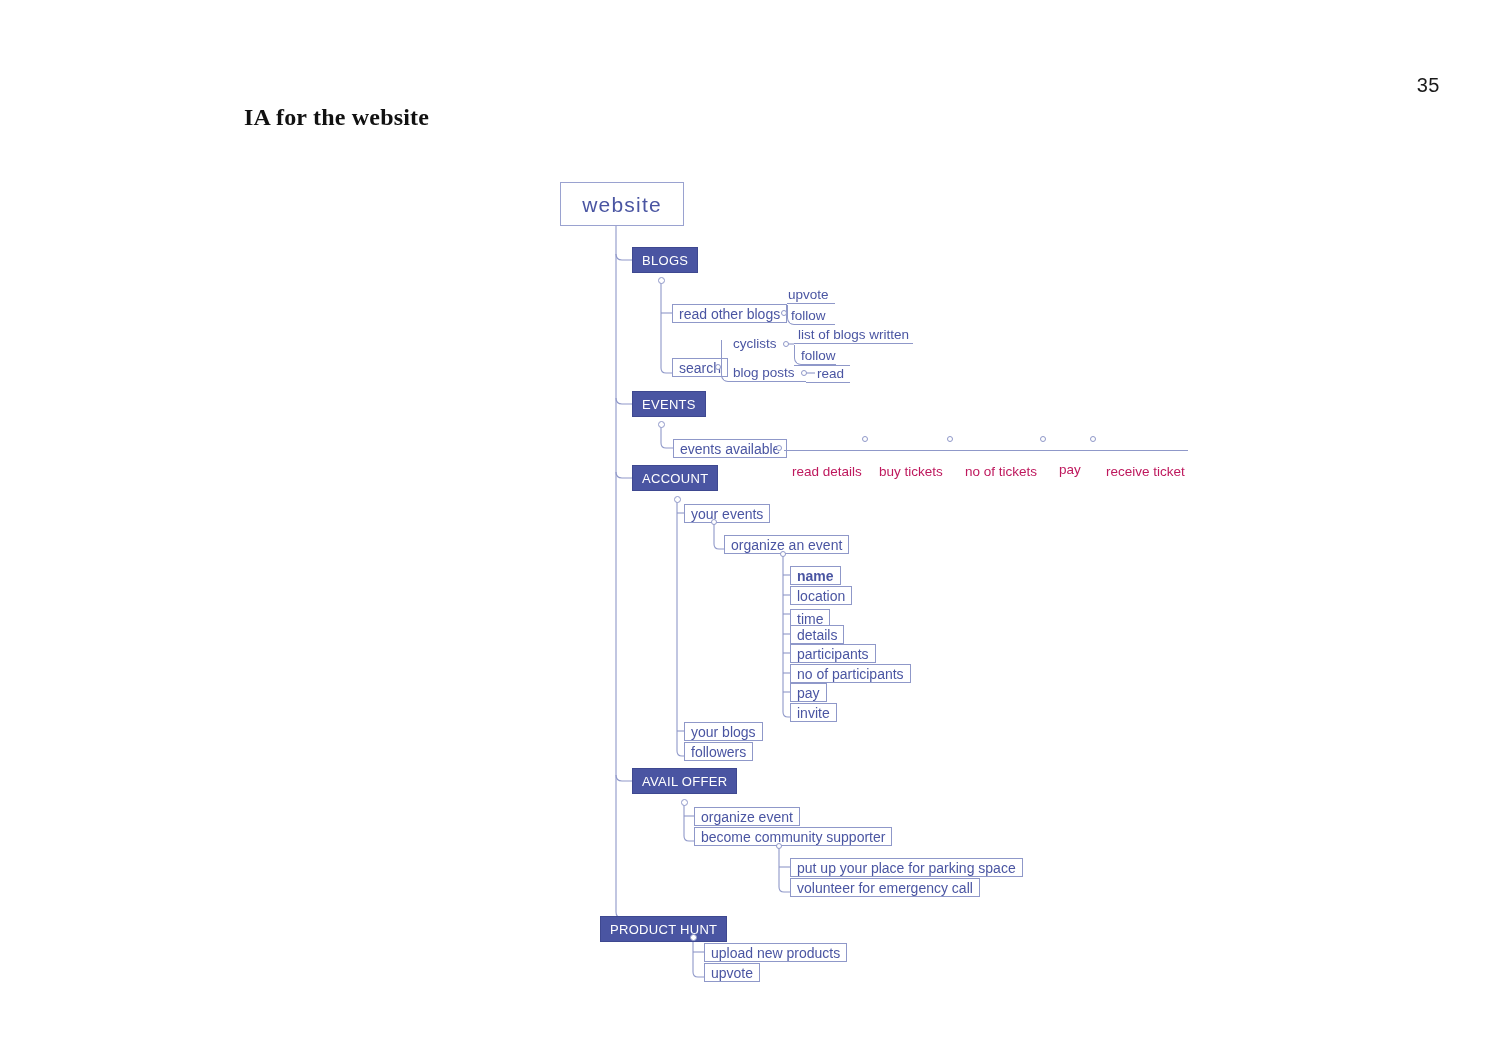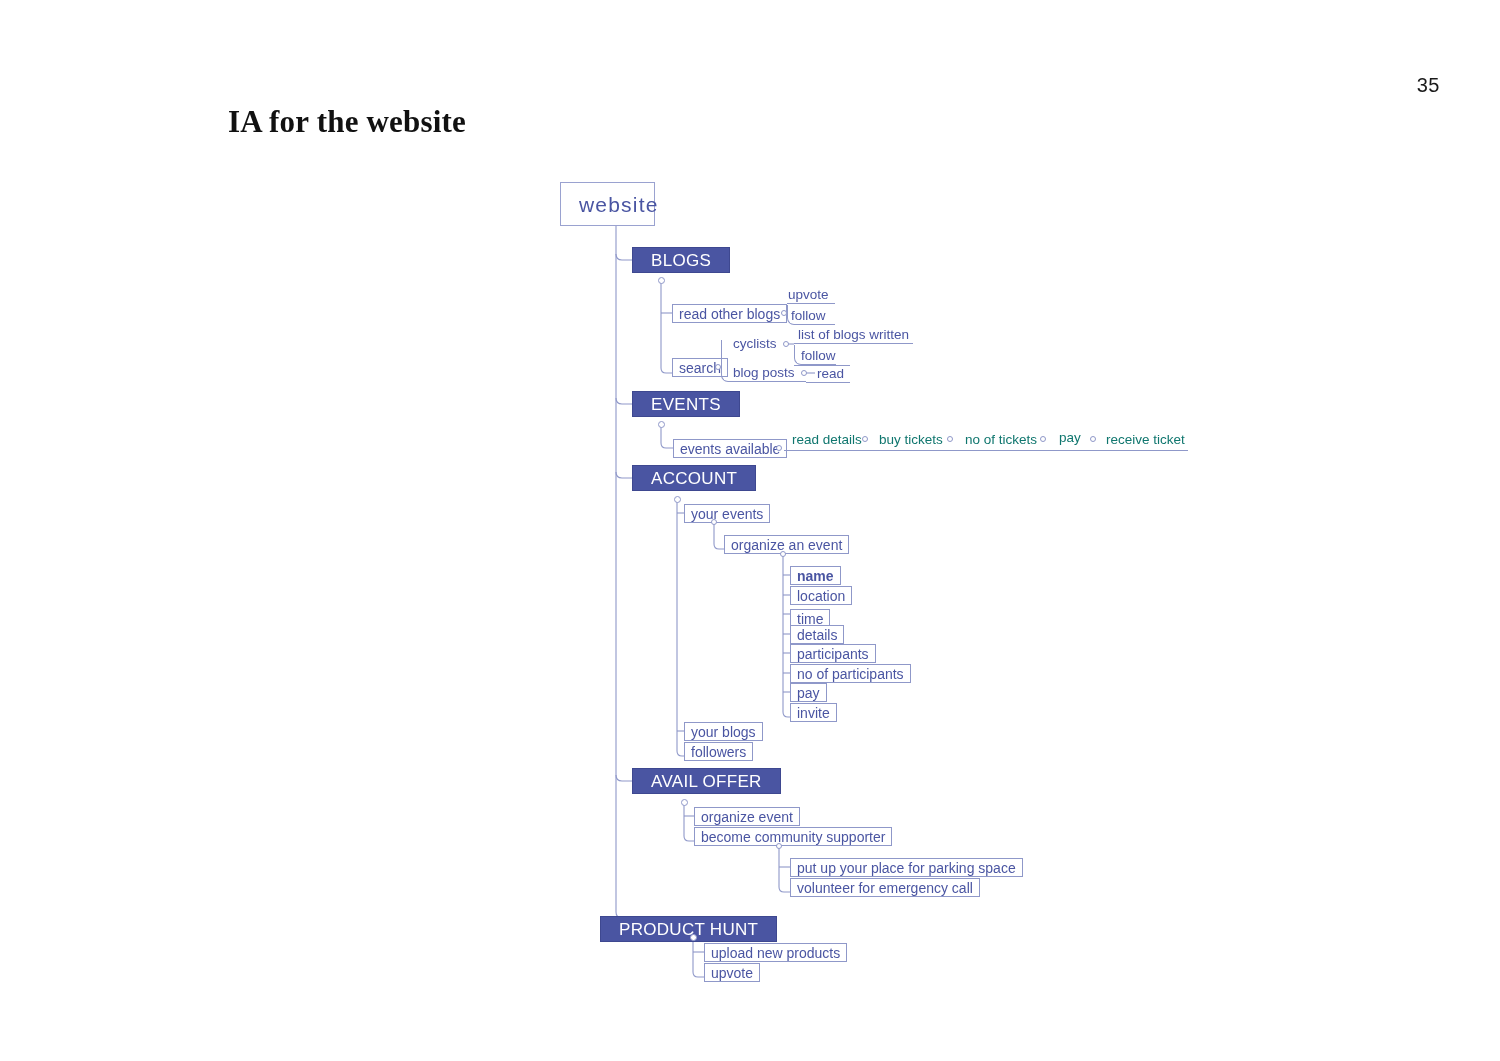--- a/index.html
+++ b/index.html
@@ -21,25 +21,25 @@
     position: absolute;
     top: 74px;
     right: 60px;
     font-family: "Liberation Sans", sans-serif;
     font-size: 20px;
     color: #1a1a1a;
     letter-spacing: 0.5px;
   }
   #page-title {
     position: absolute;
-    left: 228px;
+    left: 244px;
     top: 104px;
     font-family: "Liberation Serif", "DejaVu Serif", serif;
     font-weight: 700;
-    font-size: 31px;
+    font-size: 24px;
     color: #111111;
     letter-spacing: 0.2px;
   }
 
   
   #diagram {
     position: absolute;
     left: 0;
     top: 0;
     width: 1500px;
@@ -74,24 +74,24 @@
     line-height: 43px;
     letter-spacing: 1.2px;
     text-align: center;
   }
 
   
   .node.section {
     background: #4a55a2;
     border: 1px solid #3e4890;
     color: #ffffff;
-    font-size: 17px;
+    font-size: 13px;
     height: 26px;
     line-height: 25px;
-    padding: 0 18px;
+    padding: 0 9px;
     letter-spacing: 0.3px;
   }
 
   
   .node.box {
     border: 1px solid #8f98c9;
     background: #ffffff;
     font-size: 14px;
     height: 19px;
     line-height: 18px;
@@ -121,23 +121,24 @@
   
   .rail {
     position: absolute;
     height: 1px;
     background: #8f98c9;
   }
   .rail-label {
     position: absolute;
     white-space: nowrap;
     font-size: 13.5px;
-    color: #0f766e;
+    color: #be185d;
     line-height: 14px;
     font-family: "Liberation Sans", "DejaVu Sans", sans-serif;
+    margin-top: 32px;
   }
 
   
   .dot {
     position: absolute;
     width: 7px;
     height: 7px;
     border: 1px solid #8f98c9;
     border-radius: 50%;
     background: #ffffff;
@@ -199,21 +200,21 @@
       <path d="M684,816 L694,816"></path>
 
       <path d="M779,847 L779,887 Q779,892 784,892 L790,892"></path>
       <path d="M779,867 L790,867"></path>
 
       <path d="M693,938 L693,972 Q693,977 698,977 L704,977"></path>
       <path d="M693,952 L704,952"></path>
     </g>
   </svg>
 
-  <div class="node root" style="left:560px; top:182px; width:95px;text-align:right;">website</div>
+  <div class="node root" style="left:560px; top:182px; width:124px;">website</div>
 
   <div class="node section" style="left:632px; top:247px;">BLOGS</div>
   <div class="dot" style="left:658px; top:277px;"></div>
 
   <div class="node box" style="left:672px; top:304px;">read other blogs</div>
   <div class="dot tiny" style="left:781px; top:310px;"></div>
 
   <div class="bracket" style="left:787px; top:305px; width:48px; height:20px;"></div>
   <div class="bracket-label" style="left:788px; top:288px;">upvote</div>
   <div class="bracket-label" style="left:791px; top:309px;">follow</div>

